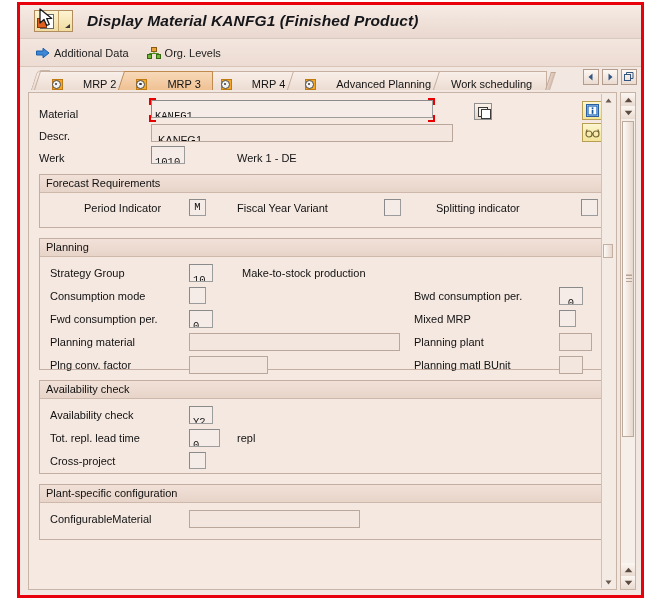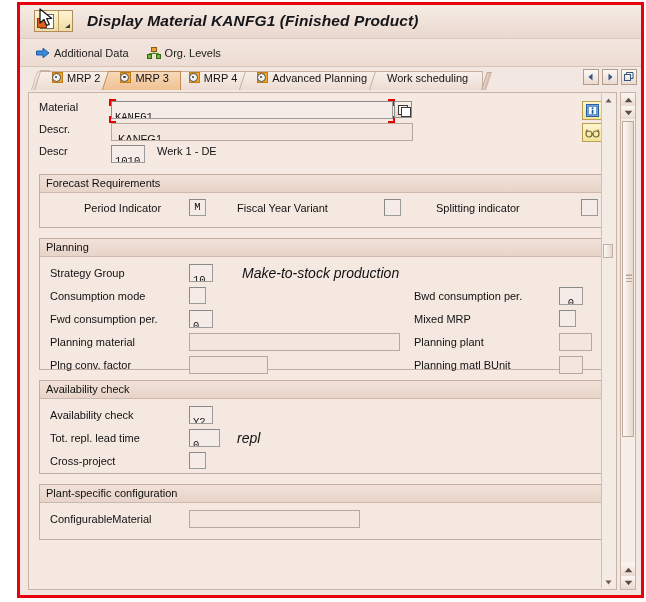--- a/index.html
+++ b/index.html
@@ -163,22 +163,22 @@
     border-top: 1px solid #c9b3a5;
     border-left: 1px solid #c9b3a5;
     border-radius: 5px 0 0 0;
     transform: skewX(-18deg);
     margin-right: -4px;
   }
   .tab {
     position: relative;
     height: 19px;
     display: flex;
-    align-items: flex-start;
-    gap: 4px;
+    align-items: flex-end;
+    gap: 20px;
     padding: 0 11px 0 8px;
     font-size: 11px;
     color: #131313;
     background: linear-gradient(to bottom,#f9efe9,#ecdcd2);
     border-top: 1px solid #c6af9f;
     border-left: 1px solid #c6af9f;
     border-right: 1px solid #c6af9f;
     box-sizing: border-box;
     white-space: nowrap;
     cursor: default;
@@ -290,23 +290,24 @@
   .inner-scroll {
     position: absolute;
     inset: 0;
     padding: 8px 10px 0 10px;
     box-sizing: border-box;
   }
 
   
   .hdr-row {
     display: flex;
-    align-items: flex-start;
+    align-items: flex-end;
     height: 19px;
     margin-bottom: 3px;
+    gap: 40px;
   }
   .hdr-label {
     width: 72px;
     font-size: 11px;
     color: #121212;
     flex: none;
   }
   .fld {
     background: #f6ece7;
     border: 1px solid #9c9c9c;
@@ -421,23 +422,22 @@
     height: 19px;
     margin-bottom: 2px;
     position: relative;
   }
   .lbl {
     font-size: 11px;
     color: #111111;
     flex: none;
   }
   .txt {
-    font-size: 14px;
+    font-size: 11px;
     color: #111111;
-    font-style: italic;
   }
   .col-left { position: absolute; left: 4px; }
   .col-right { position: absolute; left: 368px; }
 
   
   .vscroll {
     position: absolute;
     right: 5px;
     top: 2px;
     bottom: 6px;
@@ -638,21 +638,21 @@
                 <span class="b2"></span>
             </span>
           </div>
 
           <div class="hdr-row">
             <span class="hdr-label">Descr.</span>
             <span class="fld flat" style="width:302px;padding-left:6px;">KANFG1</span>
           </div>
 
           <div class="hdr-row">
-            <span class="hdr-label">Descr</span>
+            <span class="hdr-label">Werk</span>
             <span class="fld mono" style="width:34px;">1010</span>
             <span class="hdr-extra">Werk 1 - DE</span>
           </div>
 
           <div class="side-buttons">
             <div class="side-btn">
               <svg width="13" height="13" viewBox="0 0 13 13">
                 <rect x="0.5" y="0.5" width="12" height="12" fill="#ffffff" stroke="#2a5f9e"></rect>
                 <rect x="2" y="2" width="9" height="9" fill="none" stroke="#2f74c0" stroke-width="1.4"></rect>
                 <rect x="5.7" y="3.4" width="1.7" height="1.7" fill="#12549b"></rect>

